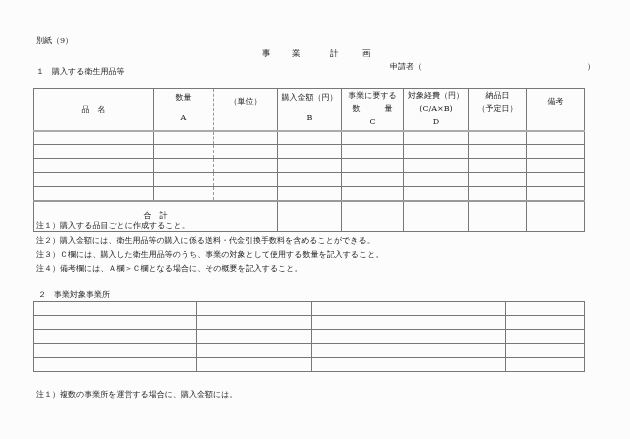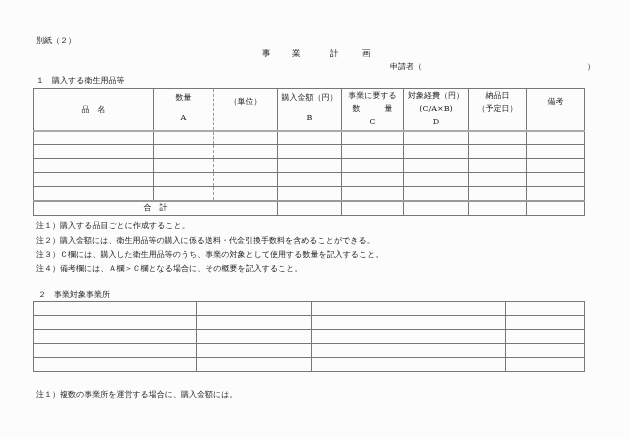--- a/index.html
+++ b/index.html
@@ -20,34 +20,34 @@
   .t1 .hdr-bottom td { border-bottom:2px solid #aaa; }
   .t1 .total td { border-top:2px solid #999; }
   .t2 { border:1.5px solid #aaa; }
   .t2 td { border:1px solid #777; }
   .t2 .col-last { border-left:1.5px solid #aaa; }
   .note { font-size:8px; line-height:10px; }
 </style>
 </head>
 <body>
 
-<div class="abs t" style="left:36px;top:36px;">別紙（２）</div>
+<div class="abs t" style="left:36px;top:36px;">別紙（9）</div>
 
 <div class="abs doc-title" style="left:262px;top:48px;">
   <span style="position:absolute;left:0;">事</span>
   <span style="position:absolute;left:30px;">業</span>
   <span style="position:absolute;left:68px;">計</span>
   <span style="position:absolute;left:100px;">画</span>
 </div>
 
 <div class="abs t" style="left:390px;top:62px;">申請者（</div>
 <div class="abs t" style="left:440px;top:62px;width:140px;height:10px;"></div>
 <div class="abs t" style="left:587px;top:62px;">）</div>
 
-<div class="abs t" style="left:36px;top:76px;">１　購入する衛生用品等</div>
+<div class="abs t" style="left:36px;top:67px;">１　購入する衛生用品等</div>
 
 <table class="t1" style="left:33px;top:88px;width:551px;">
   <colgroup>
     <col style="width:120px">
       <col style="width:60px">
       <col style="width:64px">
       <col style="width:64px">
     <col style="width:62px">
       <col style="width:65px">
       <col style="width:58px">
@@ -130,21 +130,21 @@
   <tr style="height:14px;">
     <td></td>
     <td class="dash-r"></td>
     <td class="dash-l"></td>
     <td></td>
     <td></td>
     <td></td>
     <td></td>
     <td></td>
   </tr>
-  <tr class="total" style="height:15px;">
+  <tr class="total" style="height:31px;">
     <td colspan="3">合　計</td>
     <td></td>
     <td></td>
     <td></td>
     <td></td>
     <td></td>
   </tr>
 </tbody>
   </table>
 

